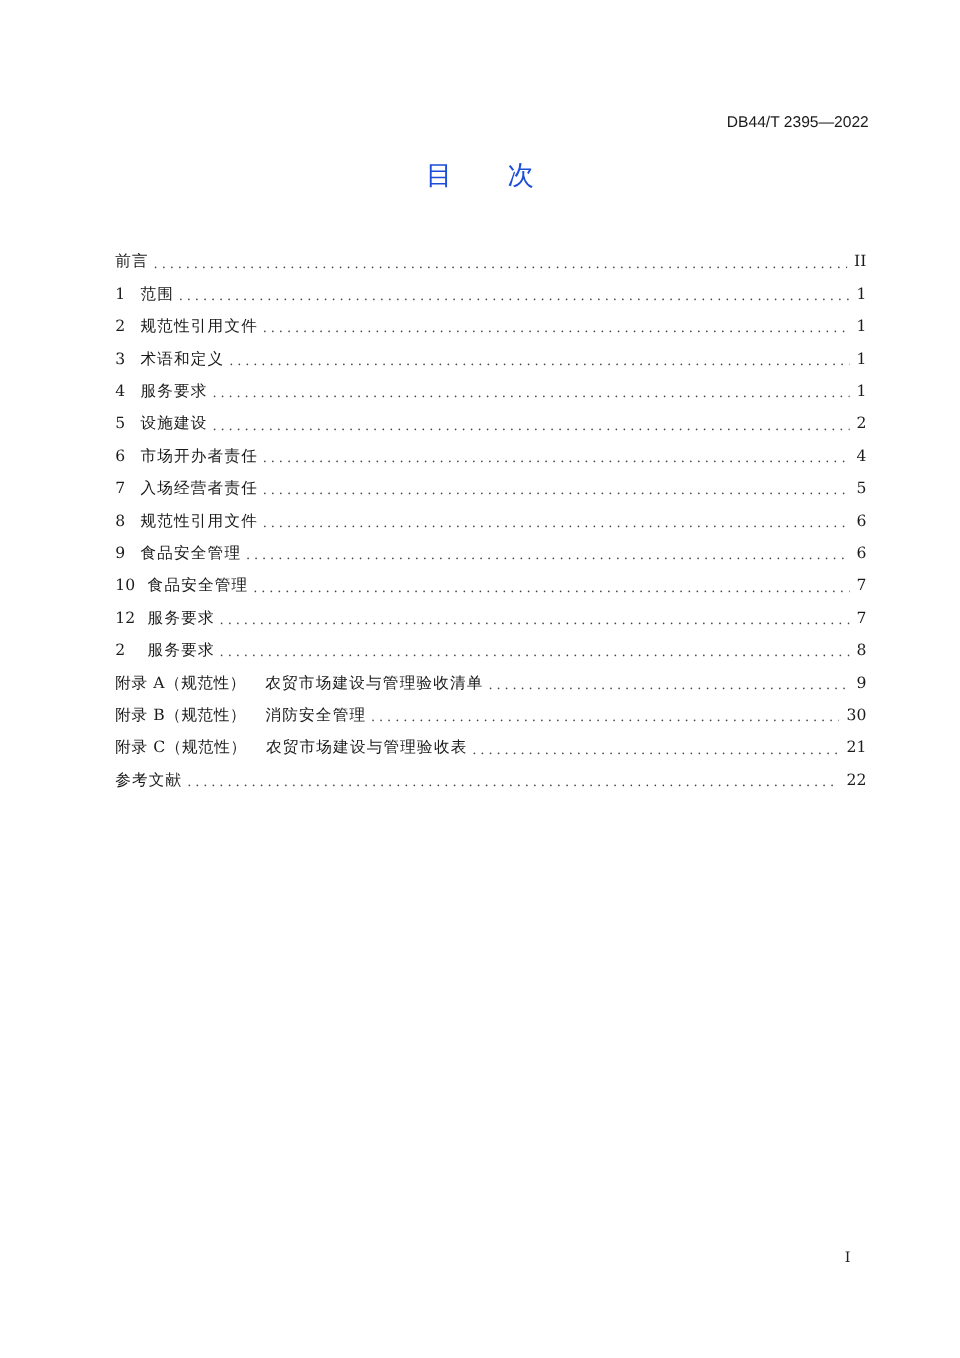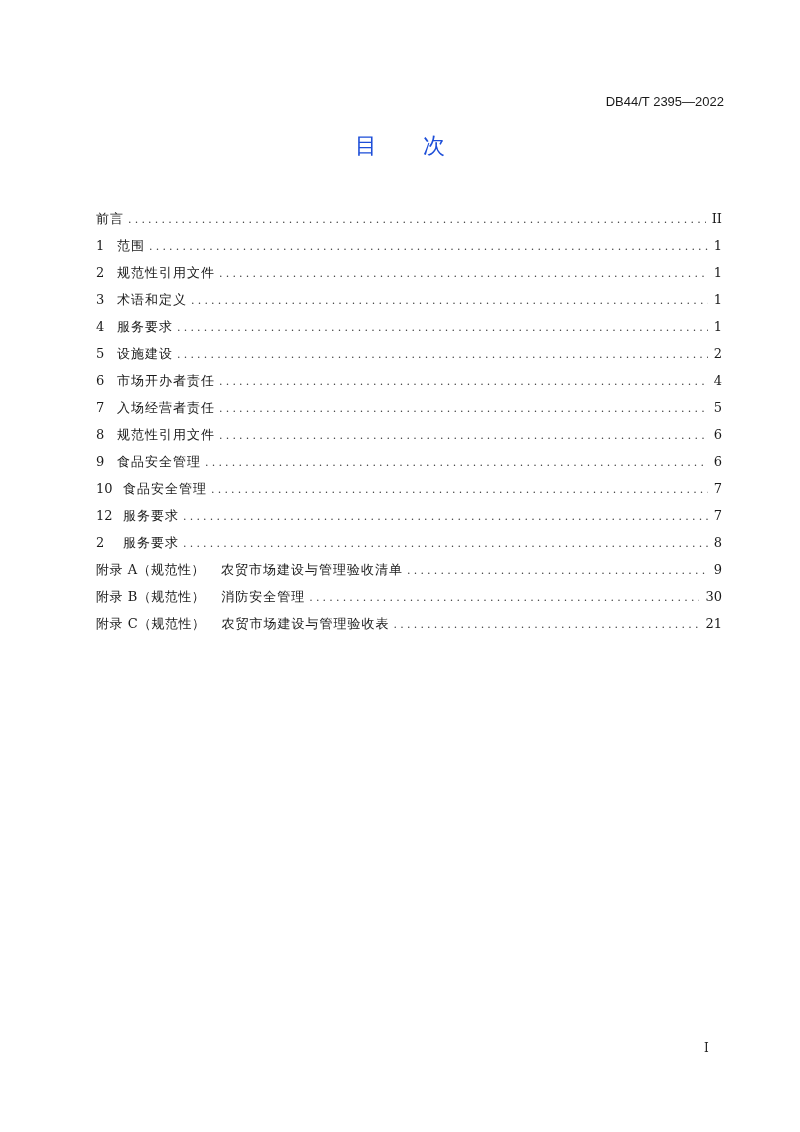--- a/index.html
+++ b/index.html
@@ -123,15 +123,20 @@
     <span class="toc-appx-title">消防安全管理</span>
     <span class="toc-leader"></span>
     <span class="toc-page">30</span>
   </div>
   <div class="toc-row">
     <span class="toc-appx">附录 C（规范性）</span>
     <span class="toc-appx-title">农贸市场建设与管理验收表</span>
     <span class="toc-leader"></span>
     <span class="toc-page">21</span>
   </div>
+  <div class="toc-row">
+    <span class="toc-label">参考文献</span>
+    <span class="toc-leader"></span>
+    <span class="toc-page">22</span>
+  </div>
 </div>
 
 <div class="page-footer">I</div>
 
 </body></html>

